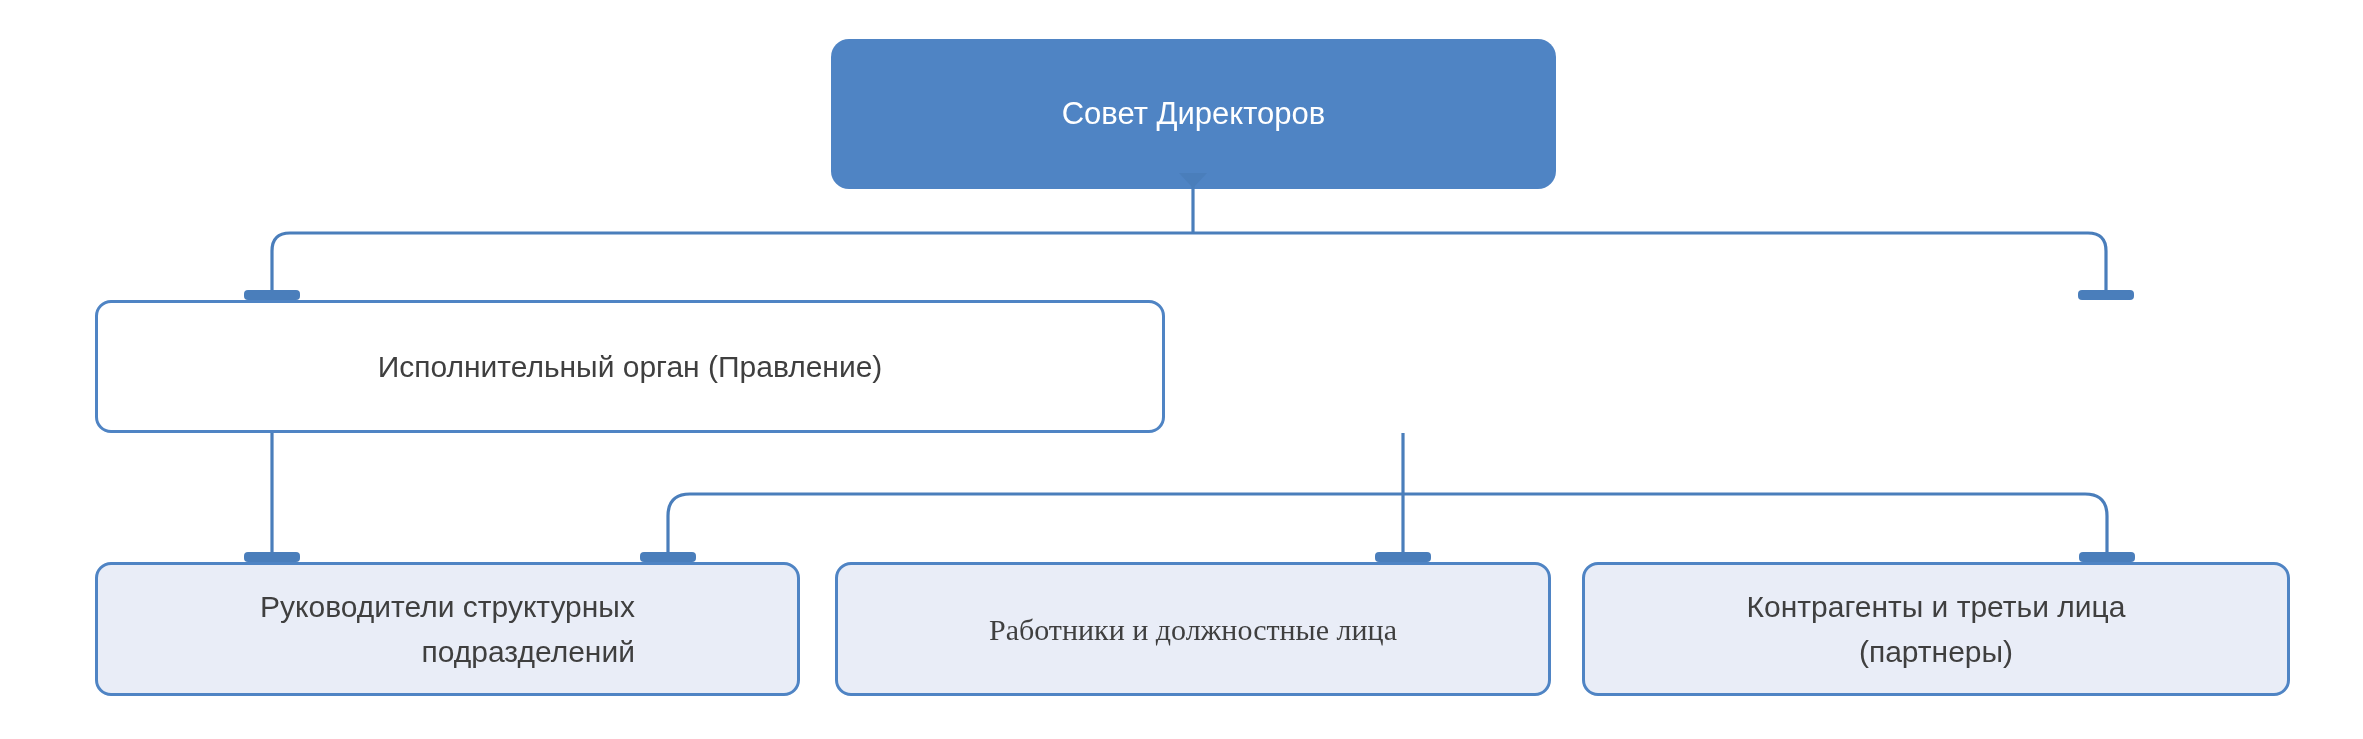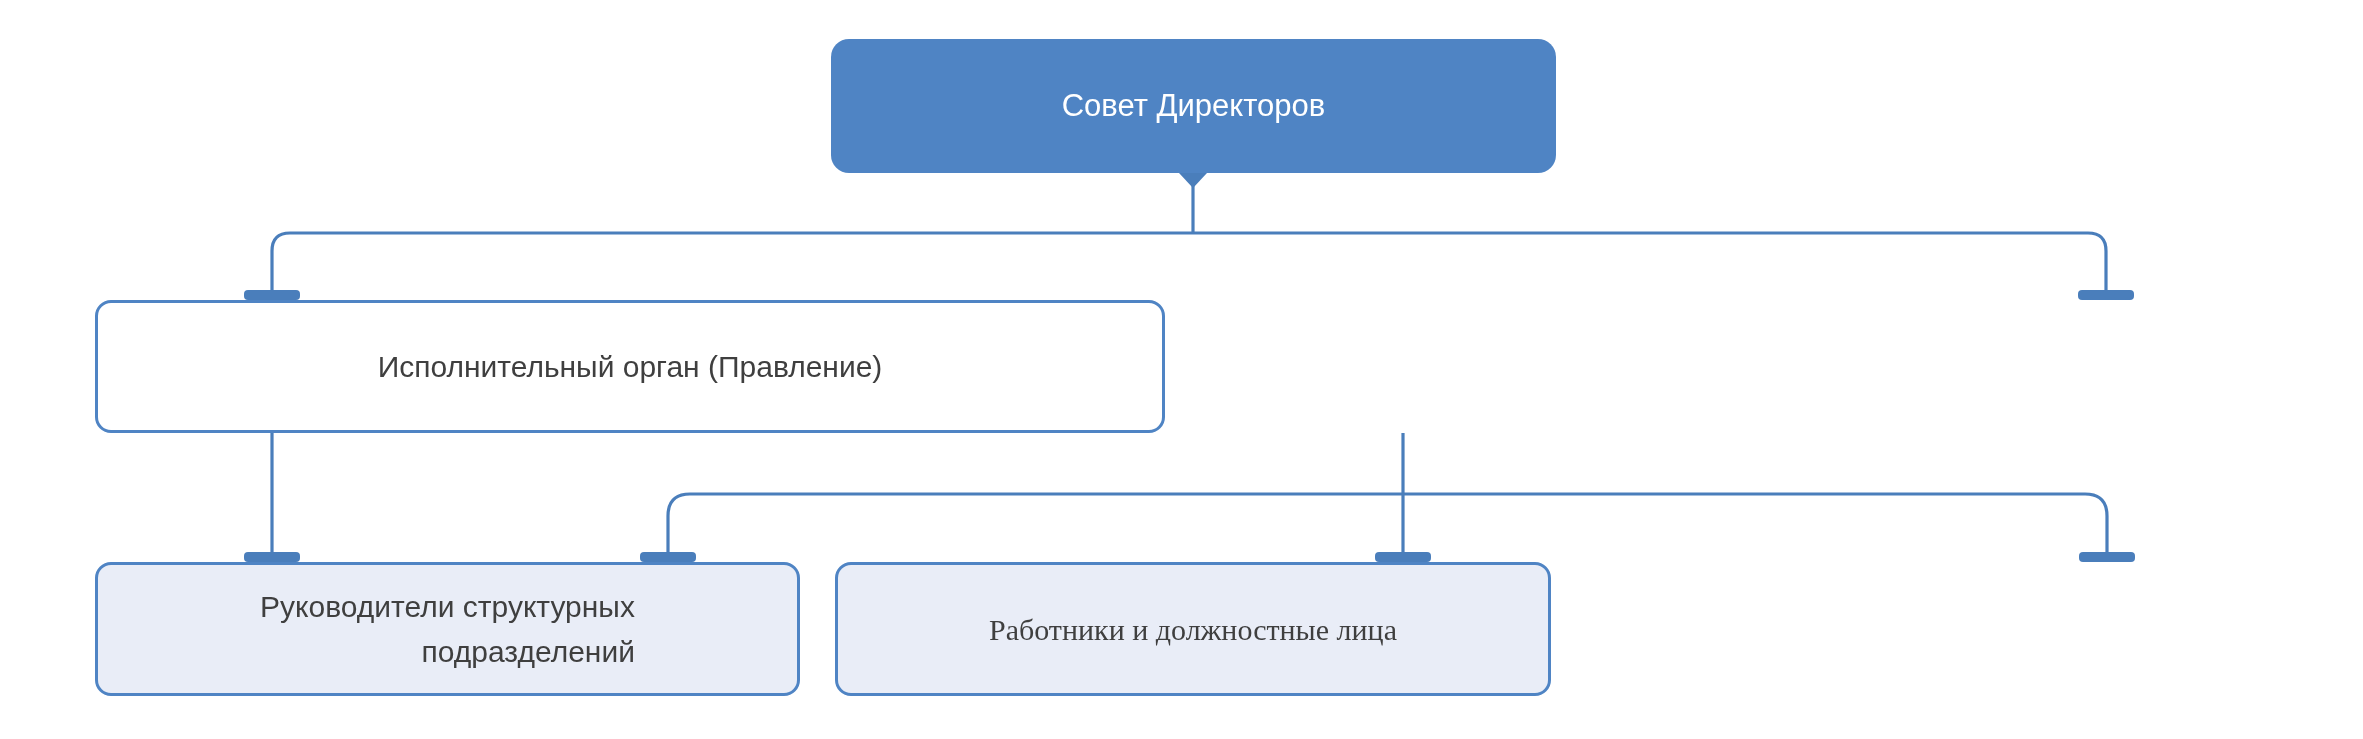--- a/index.html
+++ b/index.html
@@ -50,21 +50,21 @@
     border:3px solid var(--accent);
     color:var(--text);
     font-size:30px;
   }
   .node-label{
     white-space:pre-line;
     line-height:1.5;
     padding:0 20px;
   }
   
-  #node-board       {left:831px;  top:39px;  width:725px;  height:134px;}
+  #node-board       {left:831px;  top:39px;  width:725px;  height:150px;}
   #node-executive   {left:95px;   top:300px; width:1070px; height:133px;}
   #node-compliance  {left:1212px; top:300px; width:1083px; height:133px;}
   #node-heads       {left:95px;   top:562px; width:705px;  height:134px;text-align:right;}
   #node-employees   {left:835px;  top:562px; width:716px;  height:134px;font-family:Liberation Serif, serif;}
   #node-contractors {left:1582px; top:562px; width:708px;  height:134px;}
 </style>
 </head>
 <body>
 
 <div class="canvas">
@@ -80,20 +80,24 @@
 
   <div class="node node-l3" id="node-heads">
     <span class="node-label">Руководители структурных
 подразделений</span>
   </div>
 
   <div class="node node-l3" id="node-employees">
     <span class="node-label">Работники и должностные лица</span>
   </div>
 
+  <div class="node node-l3" id="node-contractors">
+    <span class="node-label">Контрагенты и третьи лица
+(партнеры)</span>
+  </div>
 
   <svg class="edges-layer" viewBox="0 0 2363 739">
 
     <g>
       <polygon class="nub" points="1179,173 1207,173 1193,188"></polygon>
       <path class="conn" d="M1193,182 V233"></path>
     </g>
 
     <g>
       <path class="conn" d="M272,296 V251 Q272,233 290,233 H2088 Q2106,233 2106,251 V296"></path>

